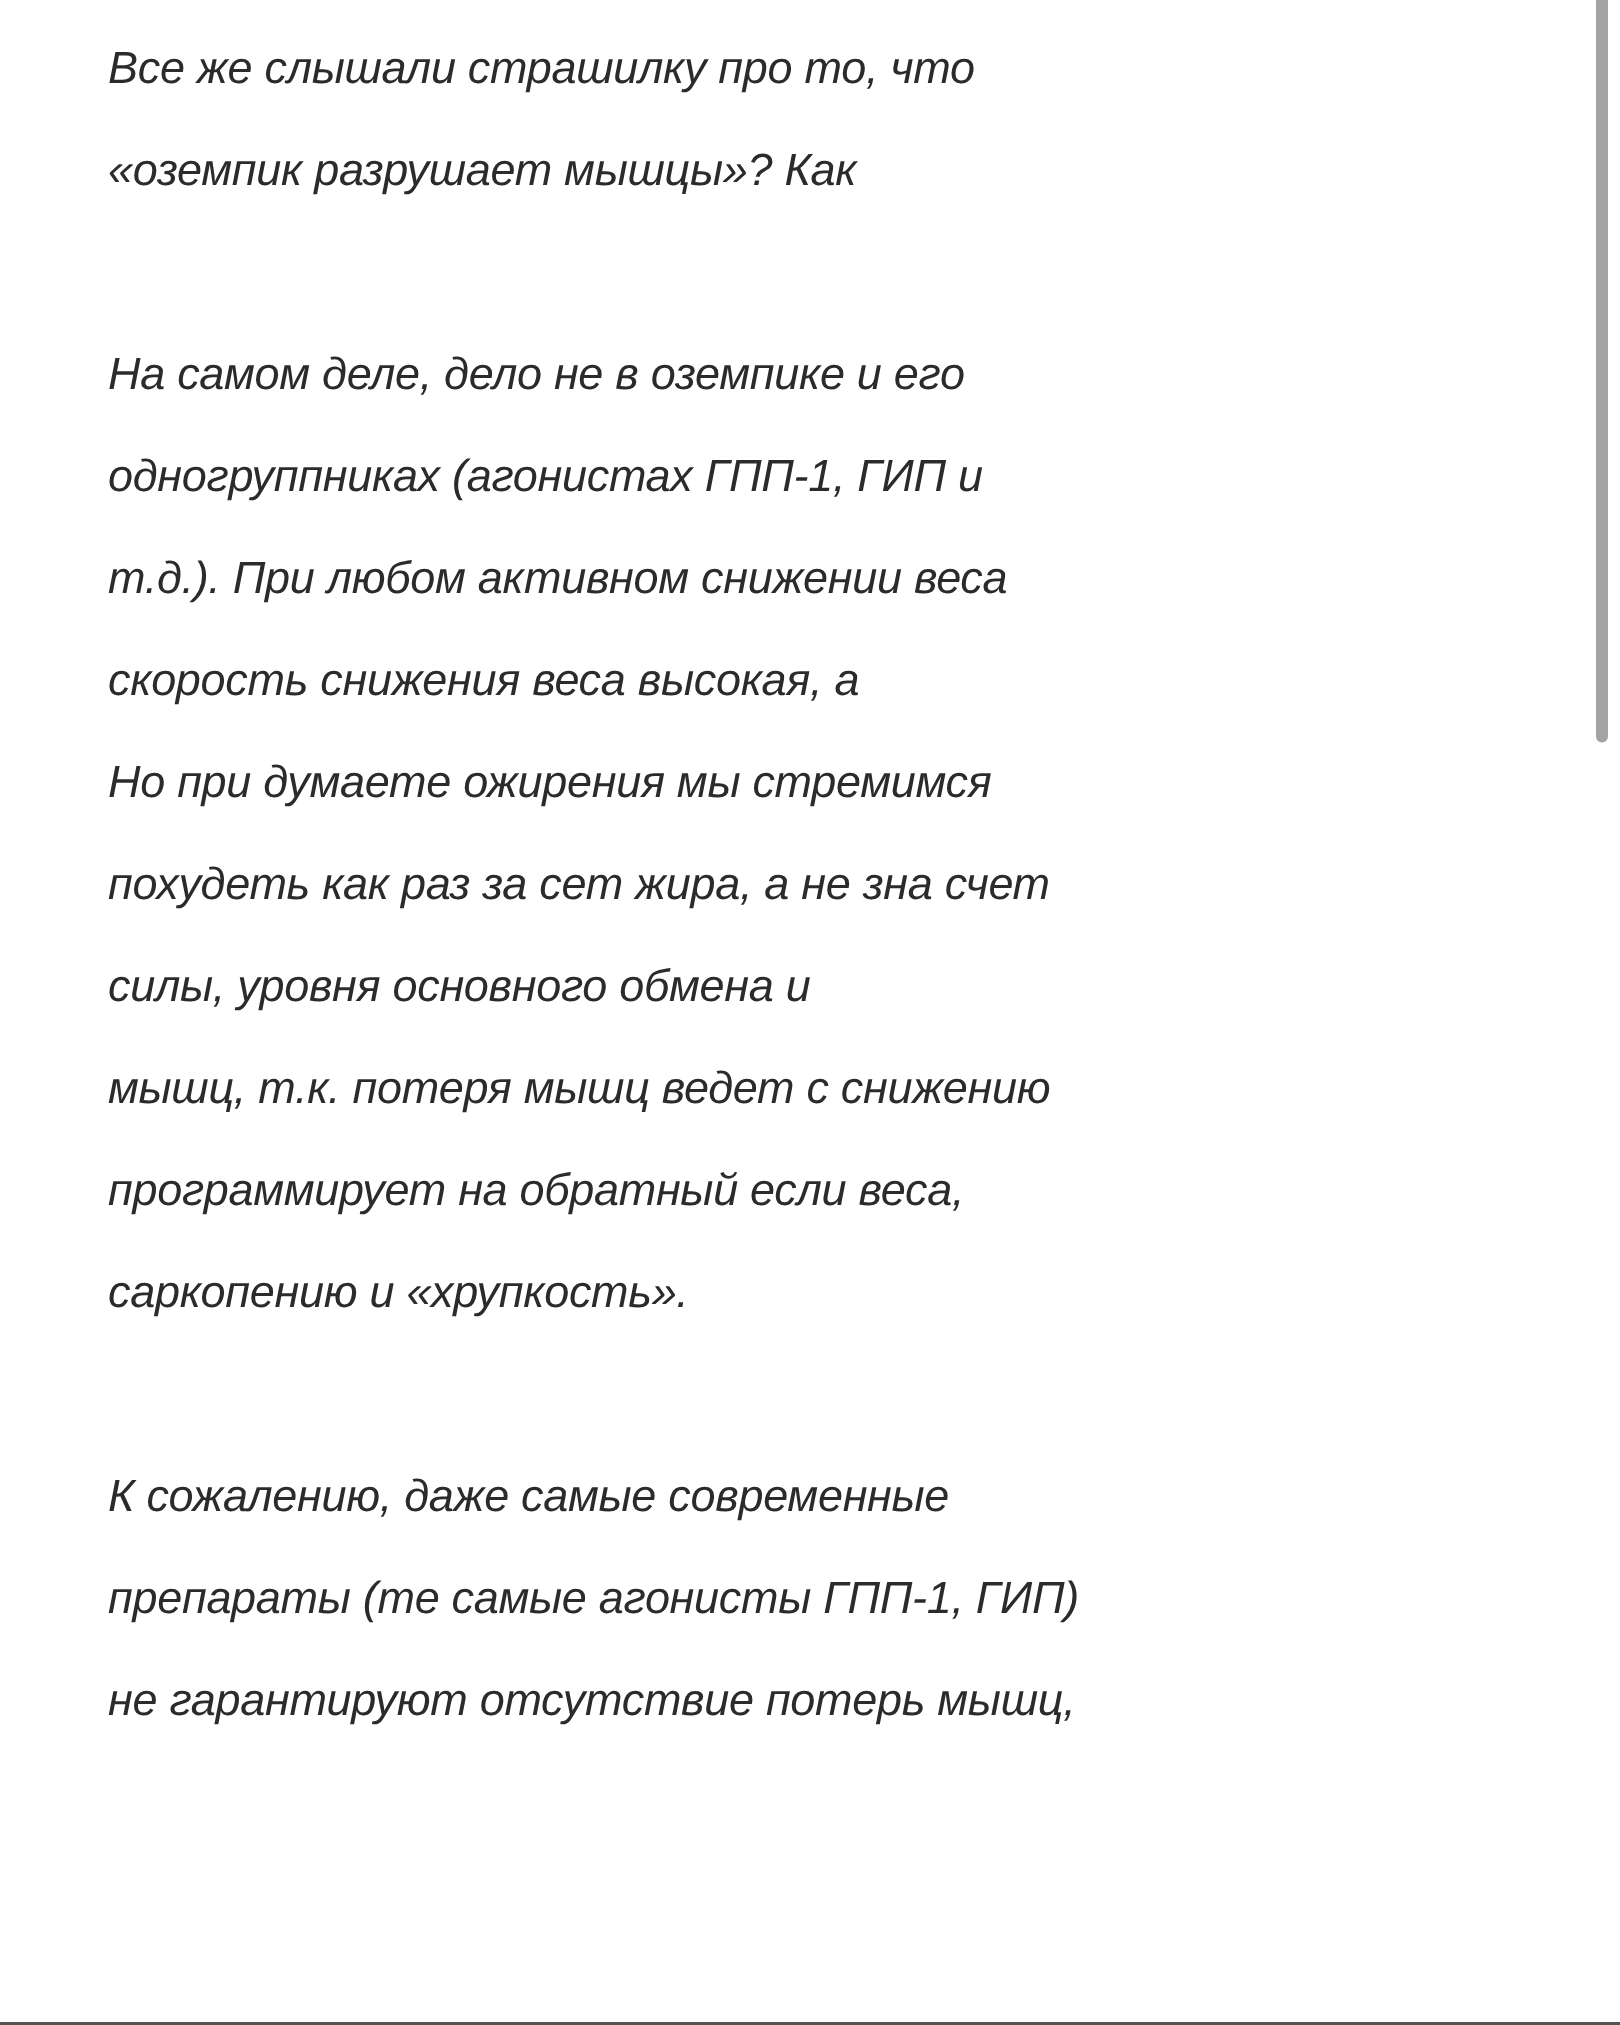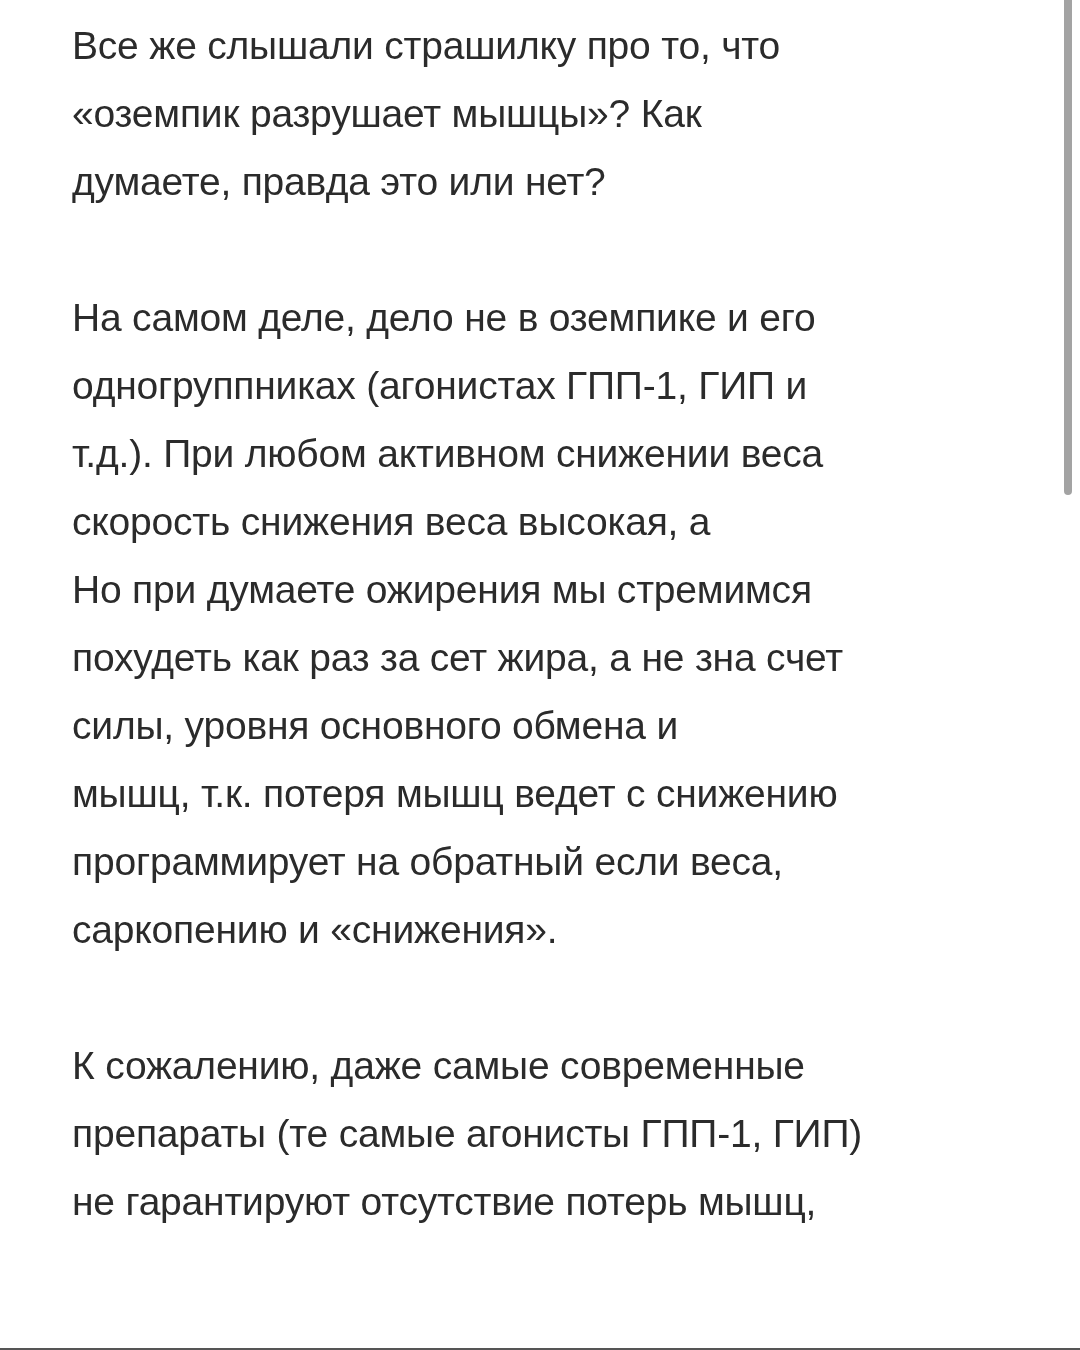--- a/index.html
+++ b/index.html
@@ -18,23 +18,24 @@
     .content {
       position: absolute;
       left: 72px;
       top: 12px;
       width: 960px;
     }
     .line {
       display: block;
       height: 68px;
       line-height: 68px;
-      font-size: 39px;
+      font-size: 30px;
       white-space: nowrap;
       letter-spacing: -0.2px;
+      font-style: italic;
     }
     .para-gap {
       height: 68px;
     }
     .scrollbar {
       position: absolute;
       left: 1064px;
       top: 0;
       width: 8px;
       height: 495px;
@@ -50,34 +51,33 @@
       background: #555555;
     }
   </style>
 </head>
 <body>
 
 <div class="content">
   <div>
     <span class="line">Все же слышали страшилку про то, что</span>
     <span class="line">«оземпик разрушает мышцы»? Как</span>
-    <span class="line">думаете, правда это или нет?</span>
   </div>
   <div class="para-gap"></div>
   <div>
     <span class="line">На самом деле, дело не в оземпике и его</span>
     <span class="line">одногруппниках (агонистах ГПП-1, ГИП и</span>
     <span class="line">т.д.). При любом активном снижении веса</span>
     <span class="line">скорость снижения веса высокая, а</span>
     <span class="line">Но при думаете ожирения мы стремимся</span>
     <span class="line">похудеть как раз за сет жира, а не зна счет</span>
     <span class="line">силы, уровня основного обмена и</span>
     <span class="line">мышц, т.к. потеря мышц ведет с снижению</span>
     <span class="line">программирует на обратный если веса,</span>
-    <span class="line">саркопению и «снижения».</span>
+    <span class="line">саркопению и «хрупкость».</span>
   </div>
   <div class="para-gap"></div>
   <div>
     <span class="line">К сожалению, даже самые современные</span>
     <span class="line">препараты (те самые агонисты ГПП-1, ГИП)</span>
     <span class="line">не гарантируют отсутствие потерь мышц,</span>
   </div>
 </div>
 
 <div class="scrollbar"></div>

